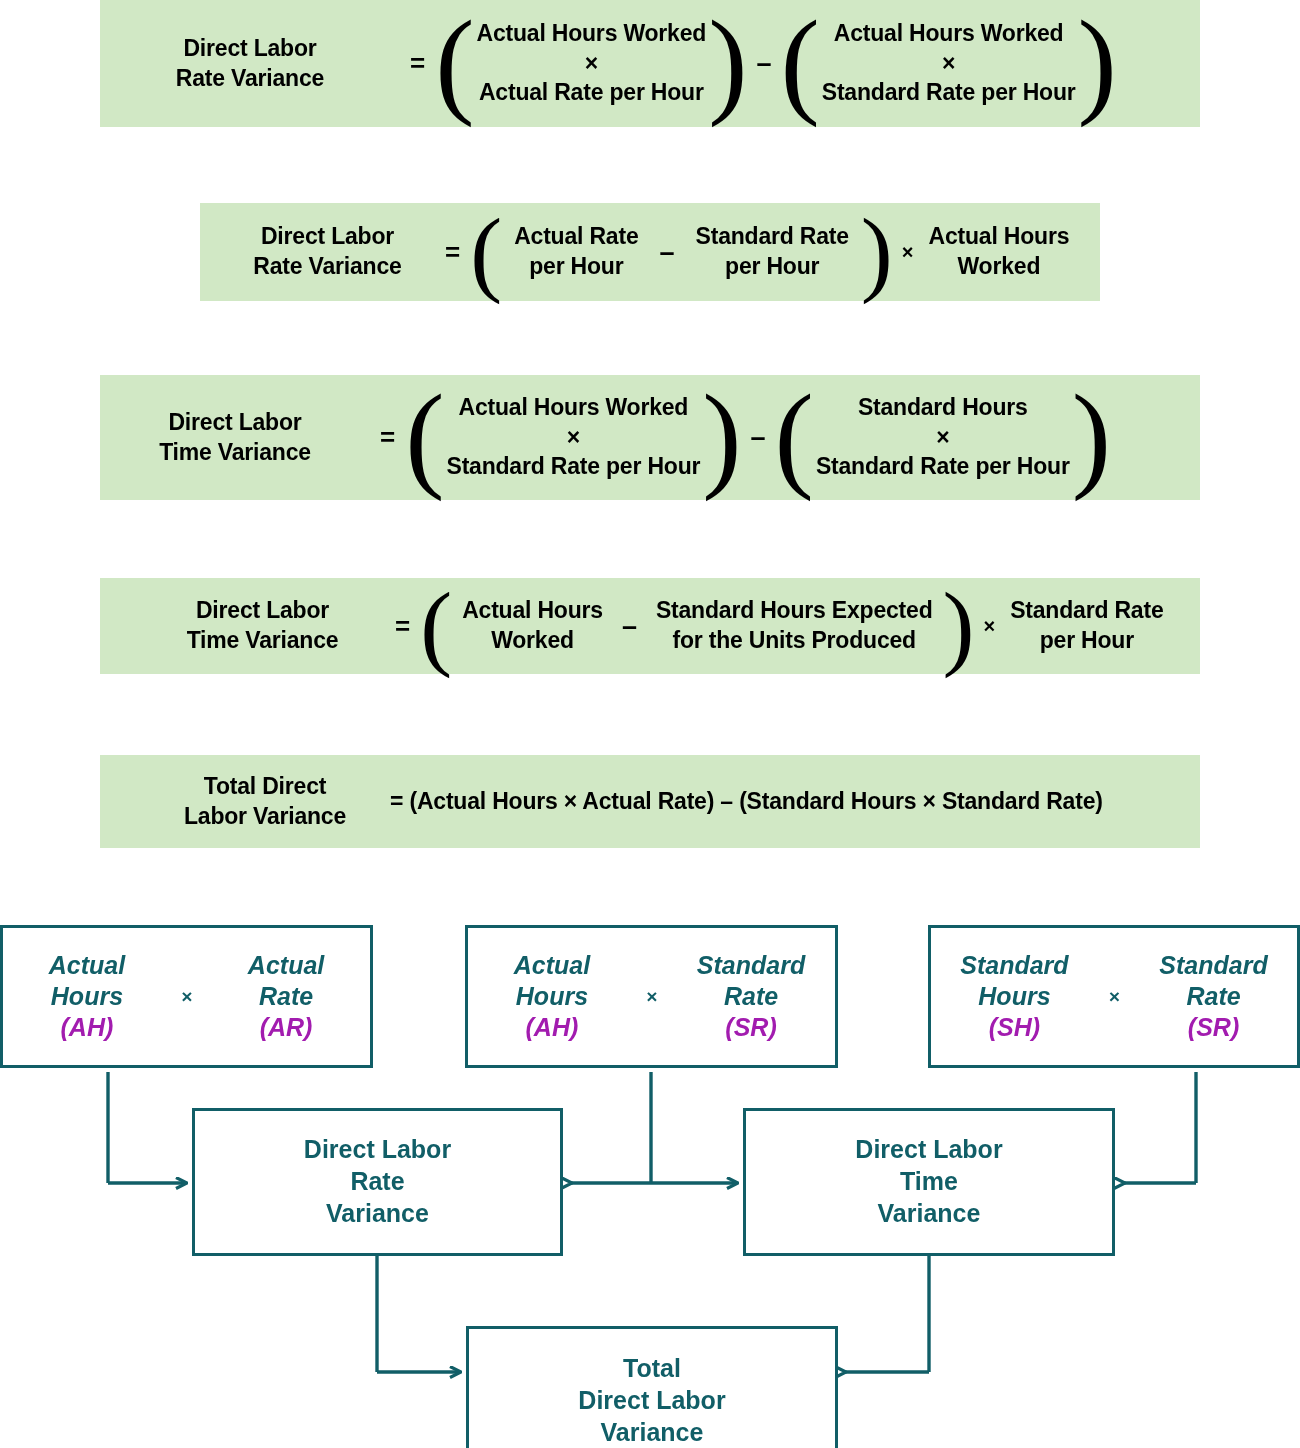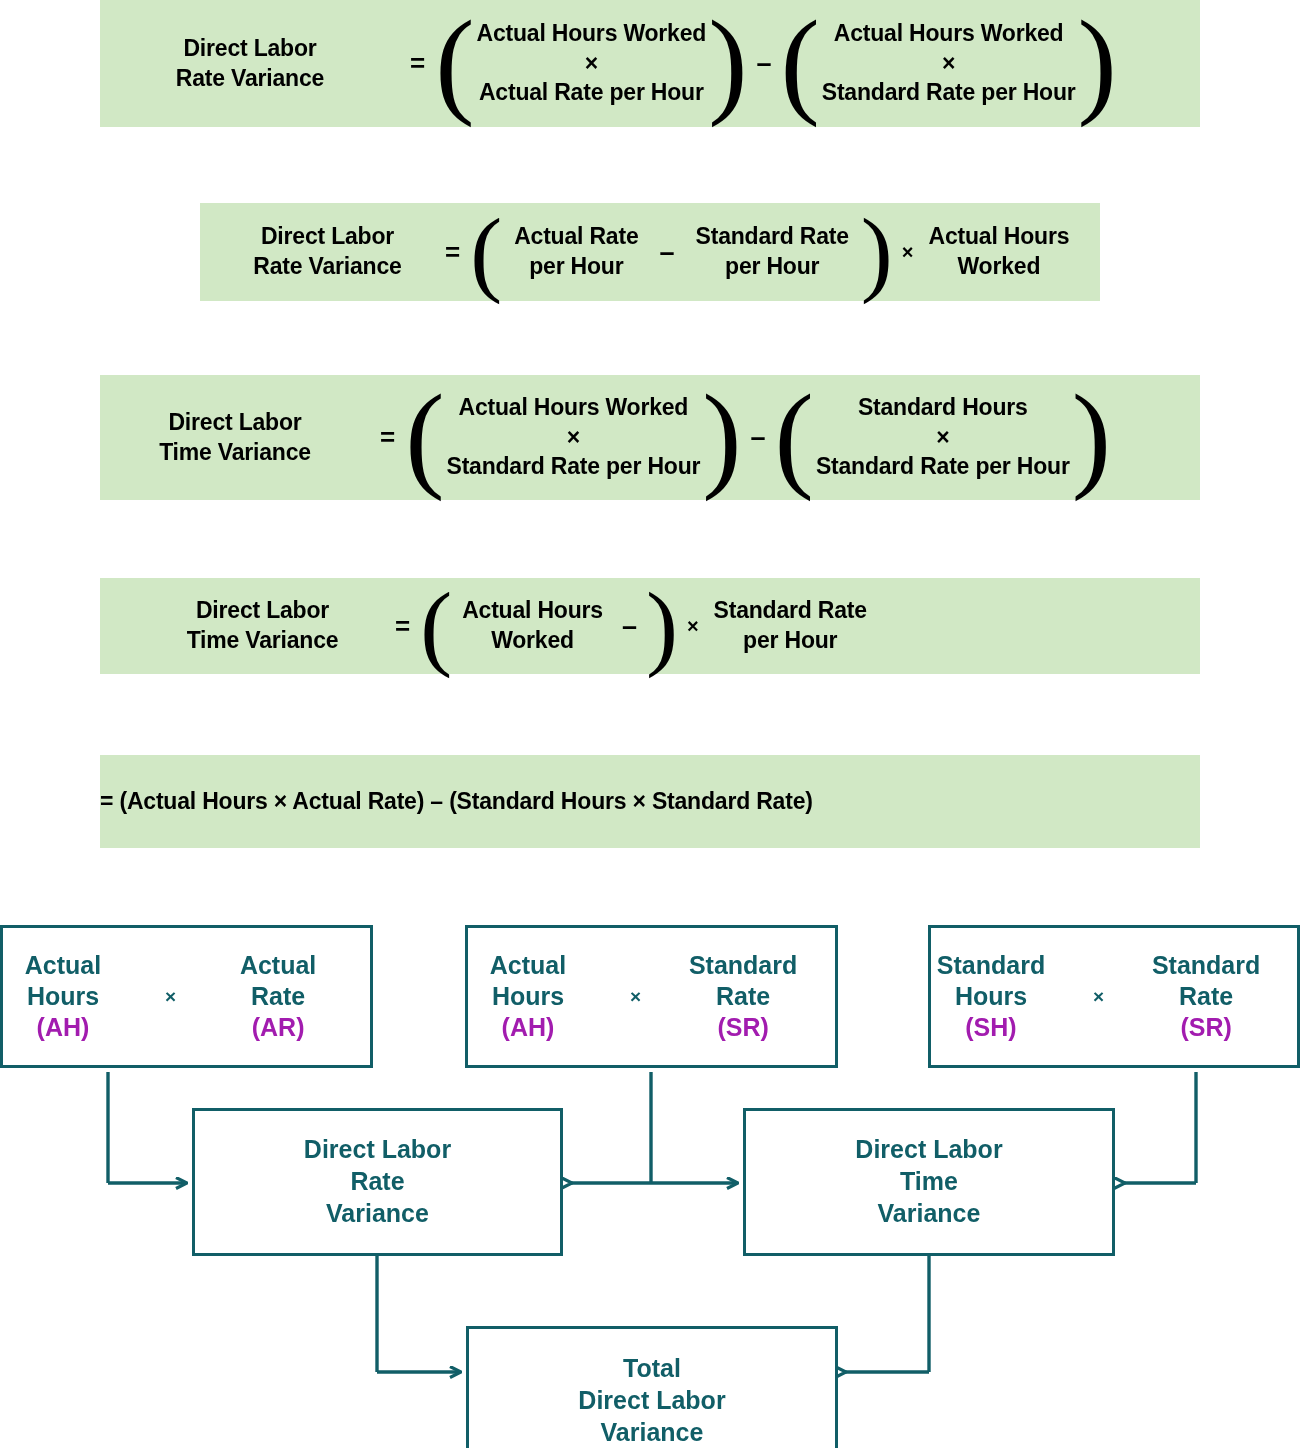--- a/index.html
+++ b/index.html
@@ -110,22 +110,24 @@
     box-sizing: border-box;
     display: flex;
     align-items: center;
     justify-content: center;
     color: #115e67;
   }
   .top-box { height: 143px; }
   .top-box-inner {
     display: flex;
     align-items: center;
+    justify-content: center;
     width: 100%;
-    gap: 16px;
+    gap: 8px;
+    font-style: italic;
   }
   .term-col {
     text-align: center;
     font-size: 25px;
     font-weight: bold;
     line-height: 1.24;
     color: #115e67;
     white-space: pre-line;
     min-width: 120px;
   }
@@ -227,28 +229,32 @@
 
 <div class="formula-band f4">
   <div class="lhs" style="width:245px;padding-left:40px;">Direct Labor
 Time Variance</div>
   <div class="eq">=</div>
   <div class="group">
     <span class="paren medium">(</span>
     <div class="stack two" style="padding:0 10px;">Actual Hours
 Worked</div>
     <div class="op">–</div>
+    <div class="stack two" style="padding:0 10px;">Standard Hours Expected
+for the Units Produced</div>
     <span class="paren medium">)</span>
   </div>
   <div class="op-small">×</div>
   <div class="rhs-term">Standard Rate
 per Hour</div>
 </div>
 
 <div class="formula-band f5">
+  <div class="lhs" style="width:250px;padding-left:40px;">Total Direct
+Labor Variance</div>
   <div class="inline-expr">= (Actual Hours × Actual Rate) – (Standard Hours × Standard Rate)</div>
 </div>
 
 <div id="diagram">
 
   <svg class="connectors" viewBox="0 0 1300 548">
     <defs>
       <marker id="arrowR" markerWidth="13" markerHeight="13" refX="11" refY="6.5" orient="auto" markerUnits="userSpaceOnUse">
         <path d="M1,1 L12,6.5 L1,12" fill="none" stroke="#115e67" stroke-width="3.2"></path>
       </marker>

